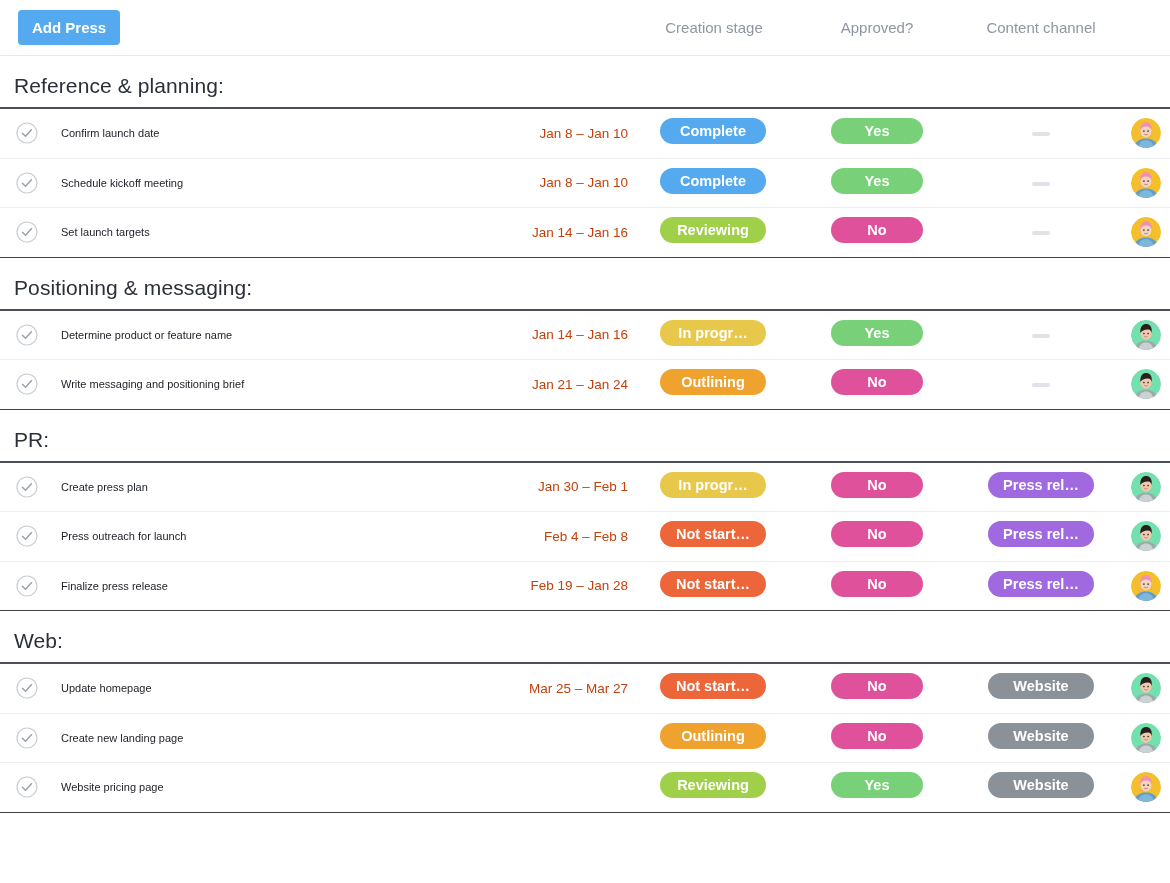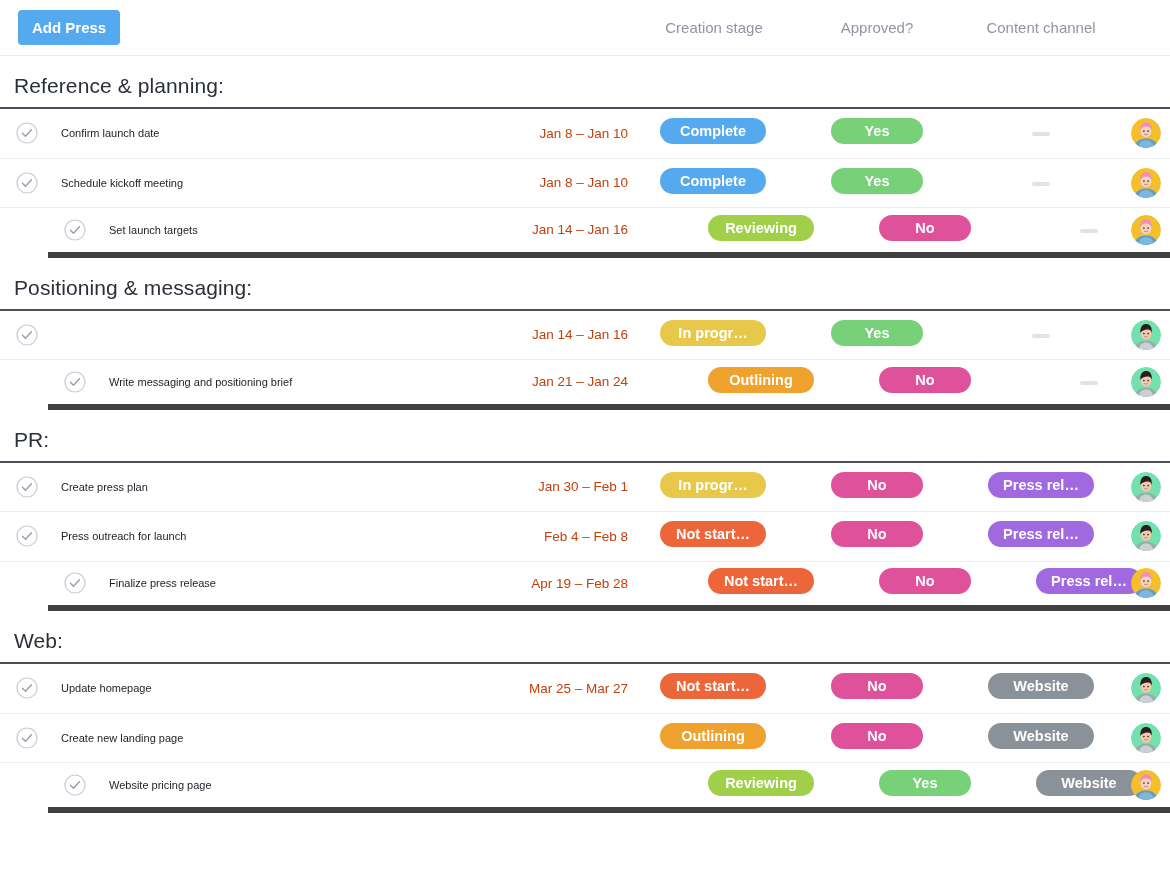--- a/index.html
+++ b/index.html
@@ -72,21 +72,21 @@
   }
 
   
   .row {
     position: relative;
     height: 49.5px;
     border-bottom: 1px solid #edeef1;
     display: flex;
     align-items: center;
   }
-  .row:last-child { border-bottom: 6px solid #404040; margin-left: 48px; }
+  .row:last-child { border-bottom: 1px solid #404040; }
 
   .check {
     position: absolute;
     left: 16px; top: 50%;
     transform: translateY(-50%);
     width: 22px; height: 22px;
   }
   .check svg { display: block; }
 
   .task-name {
@@ -256,20 +256,21 @@
       <div class="section">
         <div class="section-title">Positioning &amp; messaging:</div>
         <div class="section-rule"></div>
         <div class="row">
           <span class="check">
             <svg width="22" height="22" viewBox="0 0 22 22" aria-hidden="true">
               <circle cx="11" cy="11" r="10" fill="#fff" stroke="#c7ccd4" stroke-width="1.2"></circle>
               <path d="M6.4 11.2 L9.5 14.2 L15.4 7.8" fill="none" stroke="#9aa1ad" stroke-width="1.5" stroke-linecap="round" stroke-linejoin="round"></path>
             </svg>
           </span>
+          <span class="task-name">Determine product or feature name</span>
           <span class="dates">Jan 14 – Jan 16</span>
           <span class="cell stage"><span class="pill wide" style="background:#e8c84a">In progr…</span></span>
           <span class="cell approved"><span class="pill fixed92" style="background:#78d078">Yes</span></span>
           <span class="cell channel"><span class="dash"></span></span>
           <span class="avatar">
             <svg width="30" height="30" viewBox="0 0 30 30" aria-hidden="true">
               <circle cx="15" cy="15" r="15" fill="#74e0ae"></circle>
               <path d="M3.5 30 C4.5 23.3 9 20.8 15 20.8 C21 20.8 25.5 23.3 26.5 30 Z" fill="#9fa9ab"></path>
               <path d="M7.5 30 C8.5 24.8 11.2 22.6 15 22.6 C18.8 22.6 21.5 24.8 22.5 30 Z" fill="#c9d1d2"></path>
               <ellipse cx="15" cy="13.6" rx="5.5" ry="6.1" fill="#efc9ae"></ellipse>
@@ -360,21 +361,21 @@
           </span>
         </div>
         <div class="row">
           <span class="check">
             <svg width="22" height="22" viewBox="0 0 22 22" aria-hidden="true">
               <circle cx="11" cy="11" r="10" fill="#fff" stroke="#c7ccd4" stroke-width="1.2"></circle>
               <path d="M6.4 11.2 L9.5 14.2 L15.4 7.8" fill="none" stroke="#9aa1ad" stroke-width="1.5" stroke-linecap="round" stroke-linejoin="round"></path>
             </svg>
           </span>
           <span class="task-name">Finalize press release</span>
-          <span class="dates">Apr 19 – Feb 28</span>
+          <span class="dates">Feb 19 – Jan 28</span>
           <span class="cell stage"><span class="pill wide" style="background:#ed6639">Not start…</span></span>
           <span class="cell approved"><span class="pill fixed92" style="background:#e0519b">No</span></span>
           <span class="cell channel"><span class="pill wide" style="background:#a069e0">Press rel…</span></span>
           <span class="avatar">
             <svg width="30" height="30" viewBox="0 0 30 30" aria-hidden="true">
               <circle cx="15" cy="15" r="15" fill="#f5bf2c"></circle>
               <path d="M3 30 C4 23 9 20.5 15 20.5 C21 20.5 26 23 27 30 Z" fill="#5f9ec9"></path>
               <path d="M7 30 C8 24.5 11 22.3 15 22.3 C19 22.3 22 24.5 23 30 Z" fill="#7fb6db"></path>
               <ellipse cx="15" cy="13.2" rx="5.6" ry="6.2" fill="#f2d3bc"></ellipse>
               <path d="M9.2 12.6 C8.7 6.8 12 4.2 15 4.2 C18.2 4.2 21.4 6.6 20.8 12.8 C20.4 10.2 18.6 8.4 15 8.4 C11.6 8.4 9.8 10 9.2 12.6 Z" fill="#ef8fb8"></path>

